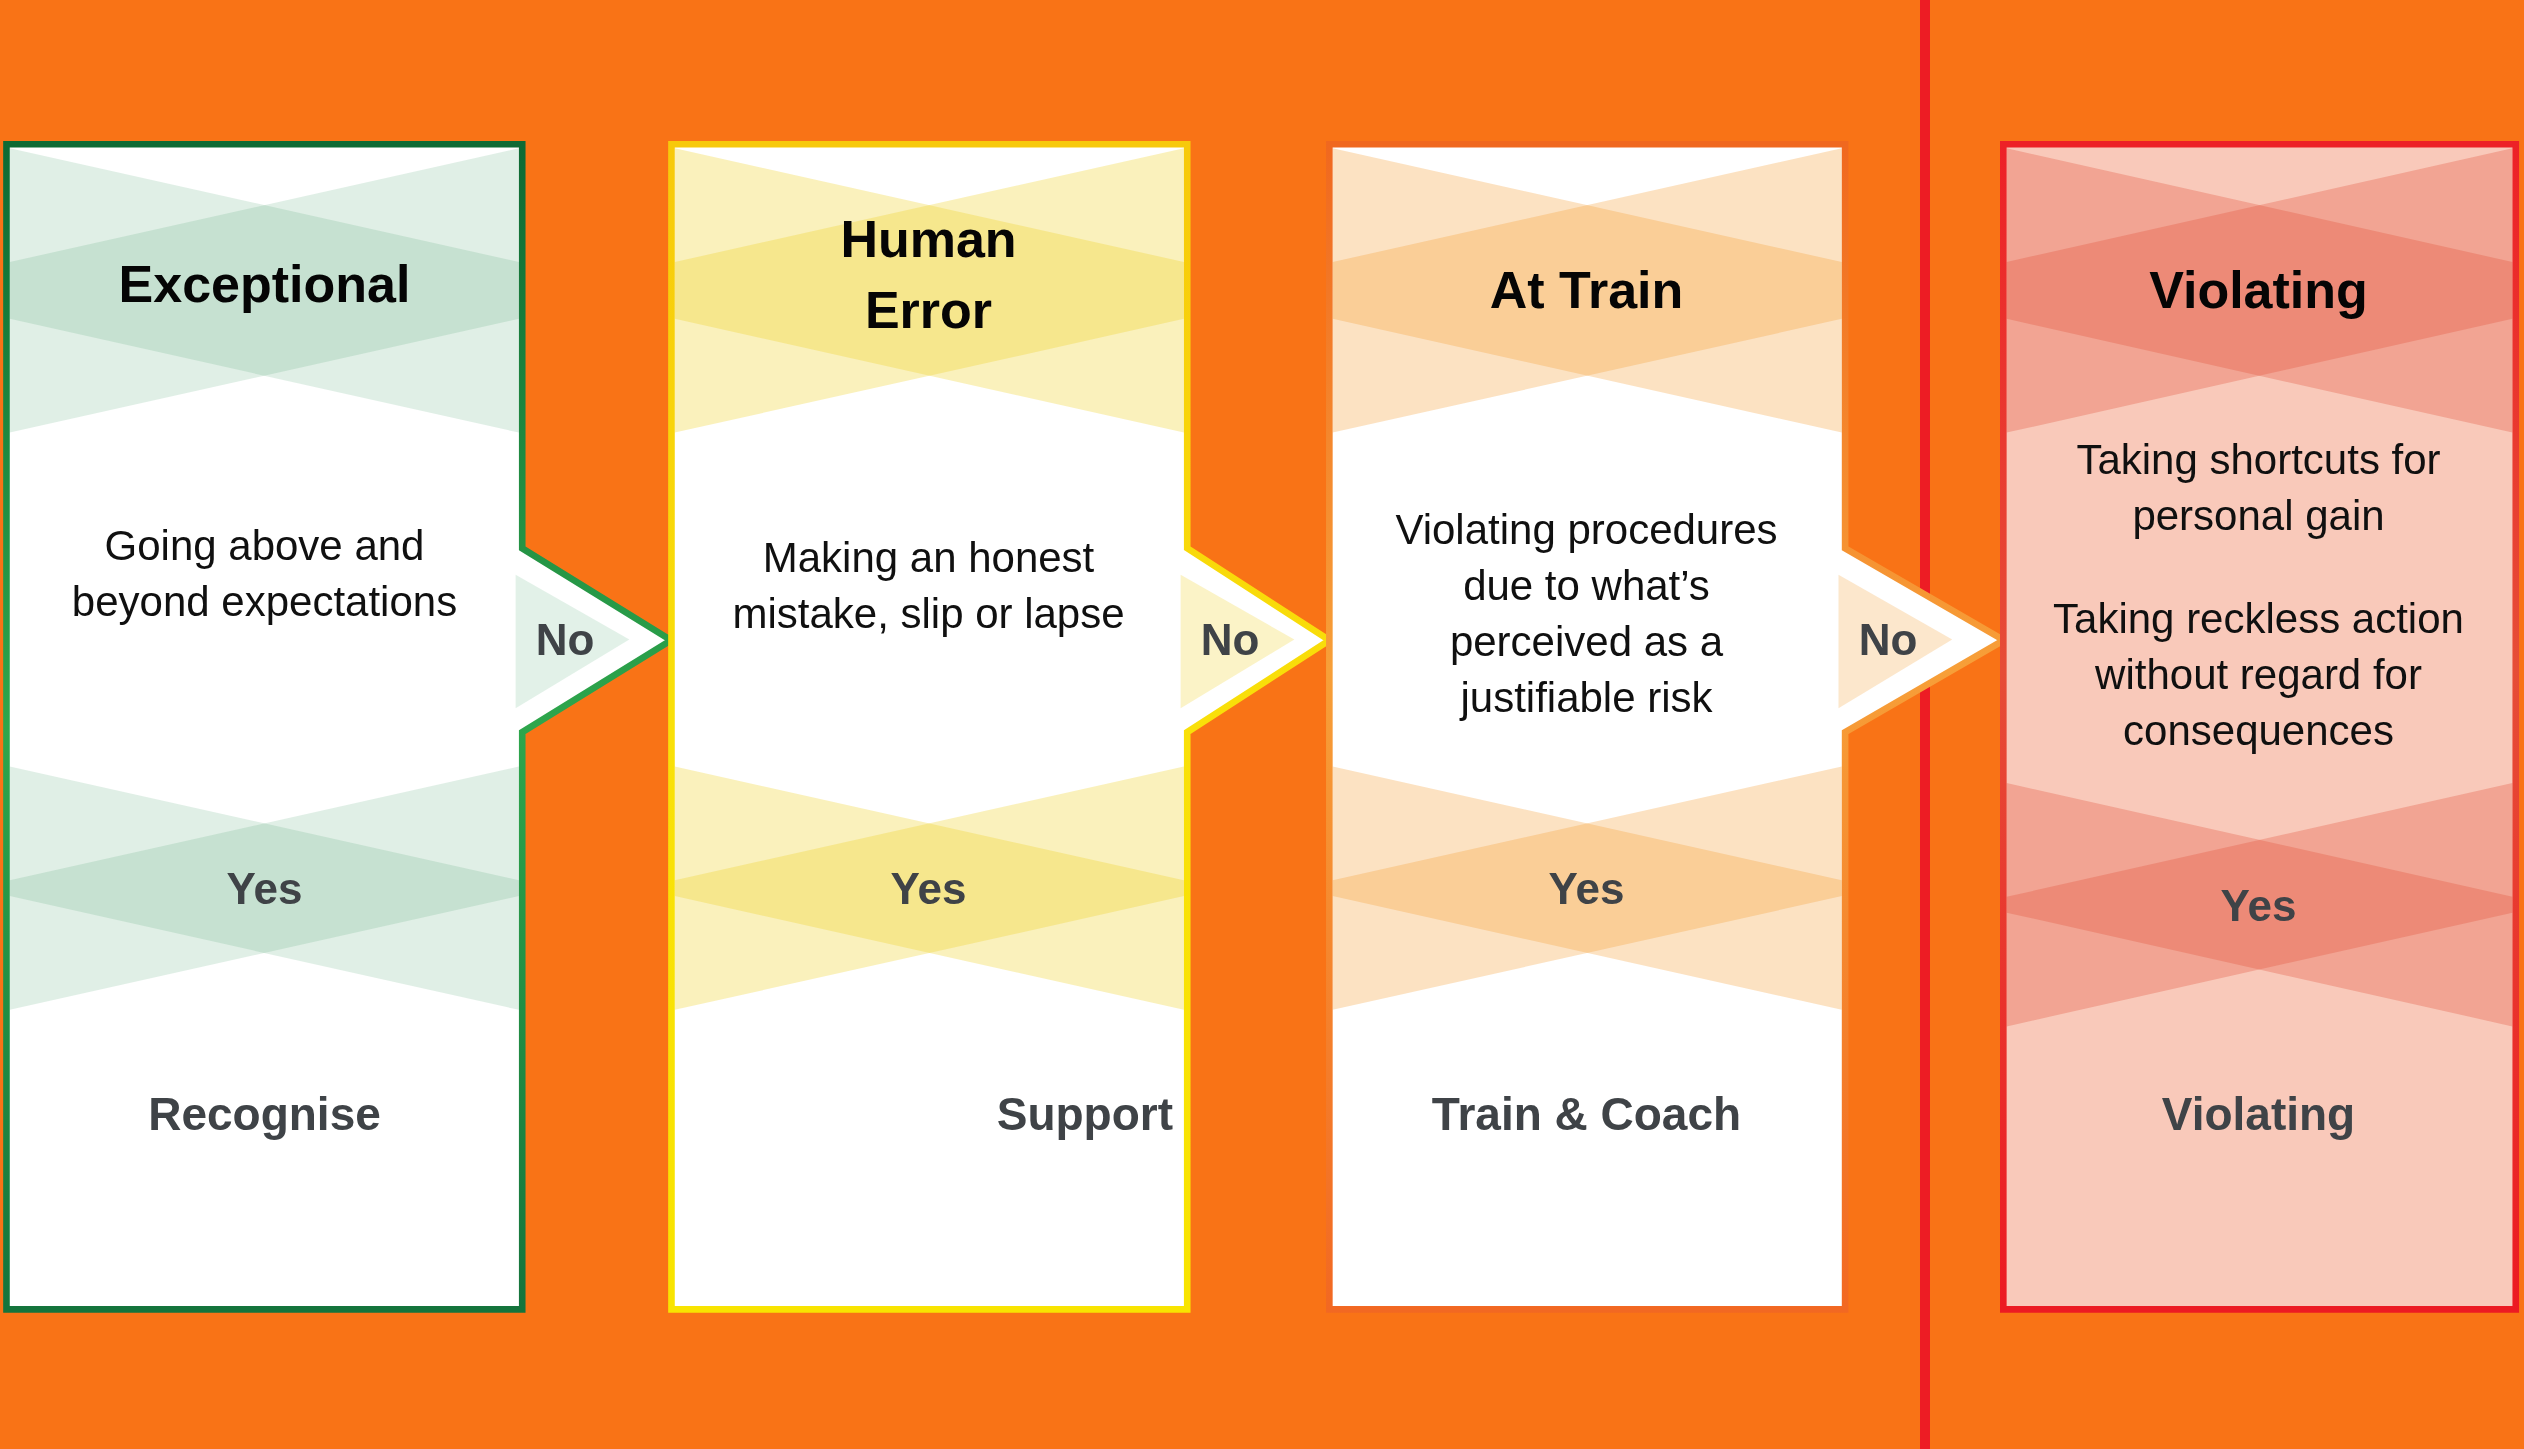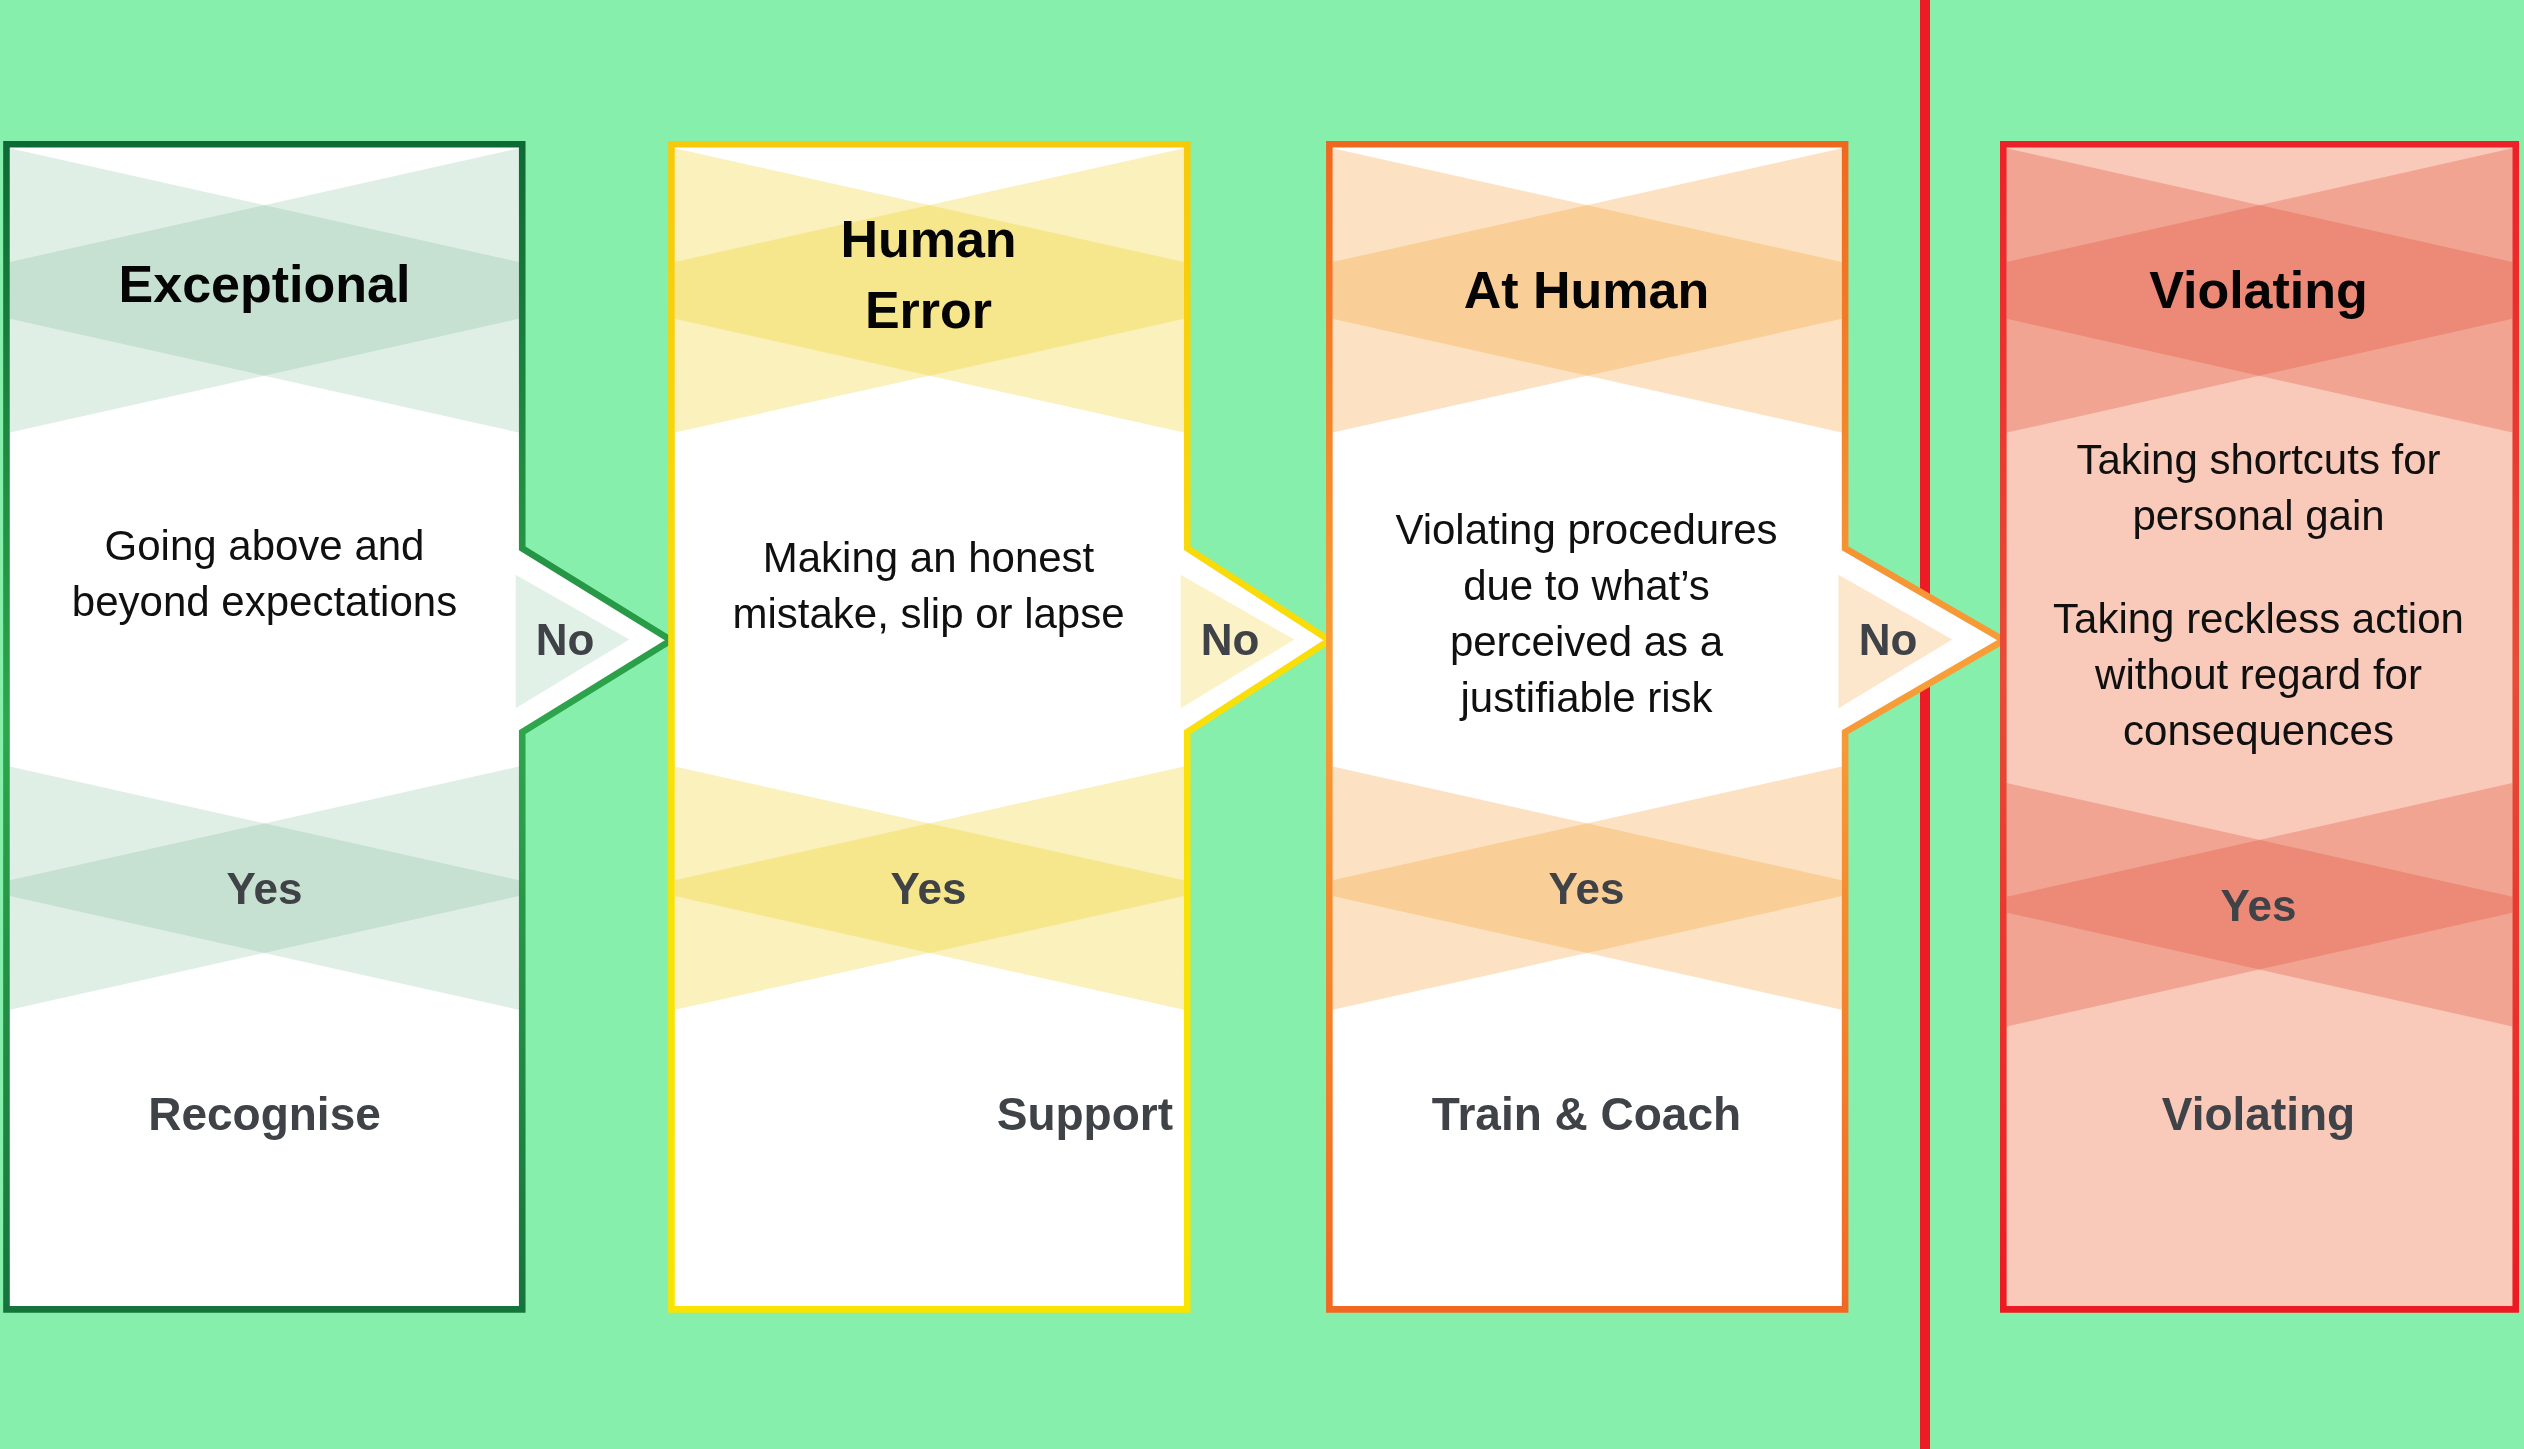--- a/index.html
+++ b/index.html
@@ -1,17 +1,17 @@
 <!DOCTYPE html>
 <html style="font-size:10.6px"><head>
 <meta charset="utf-8">
 <style>
   html,body{margin:0;padding:0;background:#ffffff;}
   .canvas{
-    position:relative;width:2525px;height:1450px;overflow:hidden;background:#86efac;
+    position:relative;width:2525px;height:1450px;overflow:hidden;background:#f97316;
     font-family:"Liberation Sans","DejaVu Sans",sans-serif;
   }
   .redline{position:absolute;top:0;width:10px;height:1450px;background:#ed1c24;}
   .colsvg{position:absolute;top:141px;}
   .label{position:absolute;transform:translateY(-50%);text-align:center;white-space:pre-line;}
   .title{font-size:52px;font-weight:700;color:#050505;line-height:71px;}
   .desc{font-size:42px;color:#101010;line-height:56px;}
   .yn{font-size:44px;font-weight:700;color:#3f4347;line-height:42px;}
   .action{font-size:46px;font-weight:700;color:#3f4347;}
 </style>
@@ -84,21 +84,21 @@
     <path d="M5 5 H785 V616 L1025 755 L785 894 V1767 H5 Z" fill="#ffffff" stroke="none"></path>
     <g fill="#f59f35" fill-opacity="0.30">
       <polygon points="10,11 780,183 780,441 10,269"></polygon>
       <polygon points="780,11 10,183 10,441 780,269"></polygon>
       <polygon points="10,946 780,1118 780,1314 10,1142"></polygon>
       <polygon points="780,946 10,1118 10,1314 780,1142"></polygon>
     </g>
     <polygon points="775,656 775,858 947,754" fill="#f59f35" fill-opacity="0.25"></polygon>
     <path d="M5 5 H785 V616 L1025 755 L785 894 V1767 H5 Z" fill="none" stroke="url(#g-orange)" stroke-width="10" stroke-linejoin="miter"></path>
   </svg>
-  <div class="label title" style="left:1342px;width:489px;top:290px;">At Human</div>
+  <div class="label title" style="left:1342px;width:489px;top:290px;">At Train</div>
   <div class="label desc" style="left:1342px;width:489px;top:614px;">Violating procedures
 due to what’s
 perceived as a
 justifiable risk</div>
   <div class="label yn" style="left:1342px;width:489px;top:889px;">Yes</div>
   <div class="label action" style="left:1342px;width:489px;top:1114px;">Train &amp; Coach</div>
   <div class="label yn" style="left:1835px;width:106px;top:640px;">No</div>
 
   <svg class="colsvg" style="left:2000px;" width="529" height="1175" viewBox="0 0 800 1777">
     <defs>

